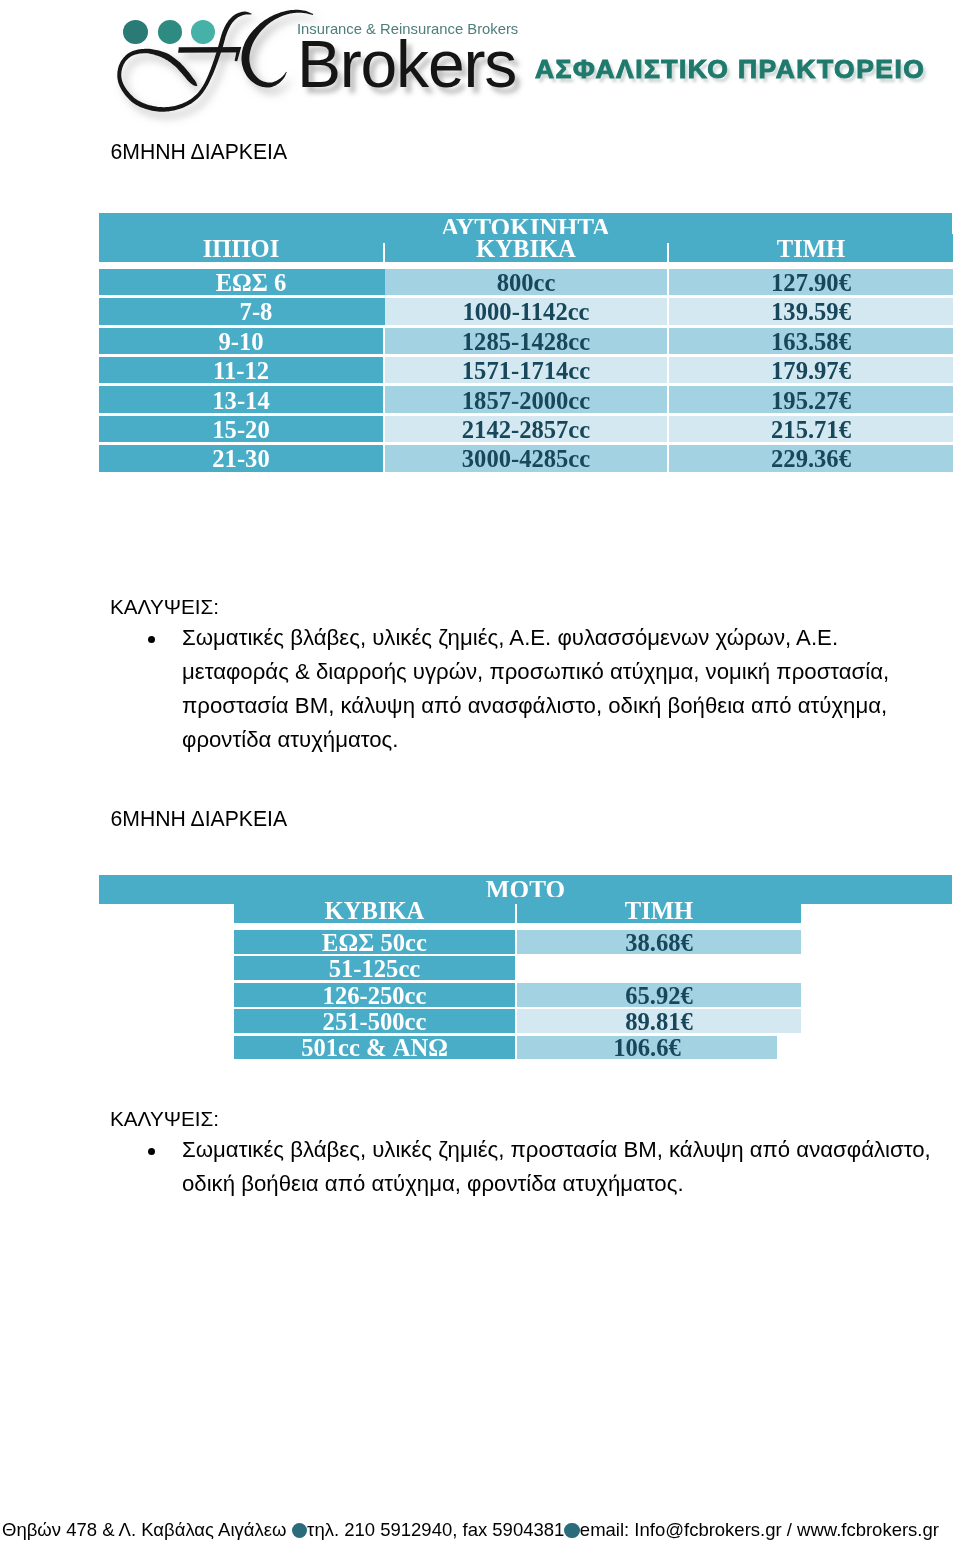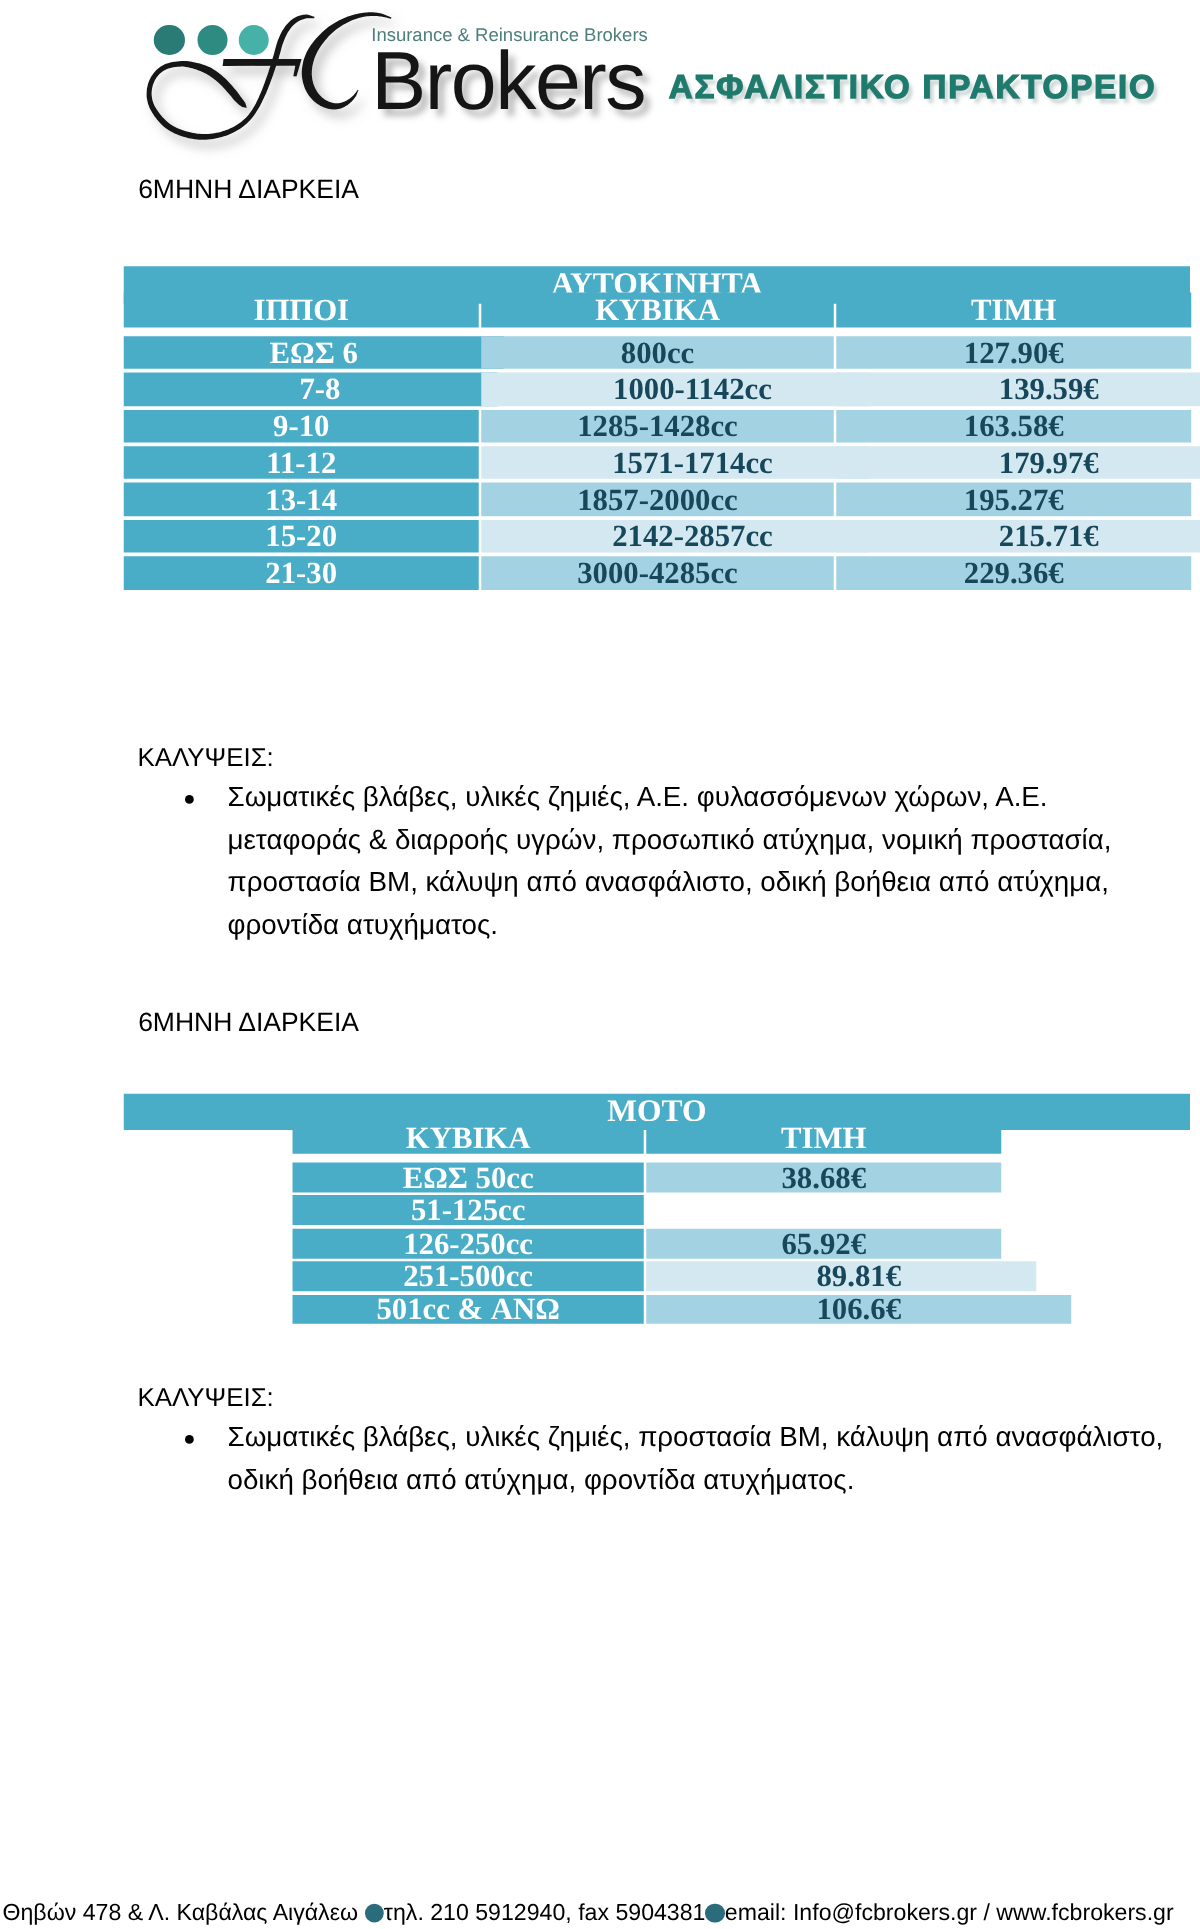--- a/index.html
+++ b/index.html
@@ -28,21 +28,21 @@
           font-weight:bold;text-align:center;margin-top:40px;}
 
   
   .tbl{position:absolute;font-family:"Liberation Serif",serif;font-weight:bold;font-size:24.6px;}
   .cell{position:absolute;text-align:center;line-height:1;
         display:flex;align-items:center;justify-content:center;}
   .cell span{display:block;position:relative;top:1.3px;}
   .hd{background:#4aadc7;color:#fff;}
   .c1{background:#4aadc7;color:#fff;}
   .cA{background:#a3d2e2;color:#17475a;}
-  .cB{background:#d3e8f0;color:#17475a;padding-left:28px;}
+  .cB{background:#d3e8f0;color:#17475a;}
 
   
   .cov{position:absolute;font-size:22.2px;color:#000;line-height:34.1px;}
   .cov .cap{margin:0;line-height:29px;font-size:20.7px;}
   .cov ul{margin:0;padding:0;list-style:none;}
   .cov li{position:relative;padding-left:72px;}
   .cov li:before{content:"";position:absolute;left:37.7px;top:15px;width:7px;height:7px;border-radius:50%;background:#000;}
 
   
   #footer{position:absolute;left:2px;width:956px;font-size:18.5px;color:#000;
@@ -190,21 +190,21 @@
       </div>
       <div class="cell c1" style="left:234px;top:149.15px;width:281px;height:23.9px;">
         <span>251-500cc</span>
       </div>
       <div class="cell cB" style="left:517px;top:149.15px;width:284px;height:23.9px;">
         <span>89.81€</span>
       </div>
       <div class="cell c1" style="left:234px;top:175.50px;width:281px;height:23.9px;">
         <span>501cc &amp; ΑΝΩ</span>
       </div>
-      <div class="cell cA" style="left:517px;top:175.50px;width:340px;height:23.9px;">
+      <div class="cell cA" style="left:517px;top:175.50px;width:260px;height:23.9px;">
         <span>106.6€</span>
       </div>
     </div>
 
   <div class="cov" style="left:110px;top:1104px;width:860px;">
     <div class="cap">ΚΑΛΥΨΕΙΣ:</div>
     <ul>
         <li id="moto-cov-item">Σωματικές βλάβες, υλικές ζημιές, προστασία ΒΜ, κάλυψη από ανασφάλιστο,<br>οδική βοήθεια από ατύχημα, φροντίδα ατυχήματος.</li>
       </ul>
   </div>

